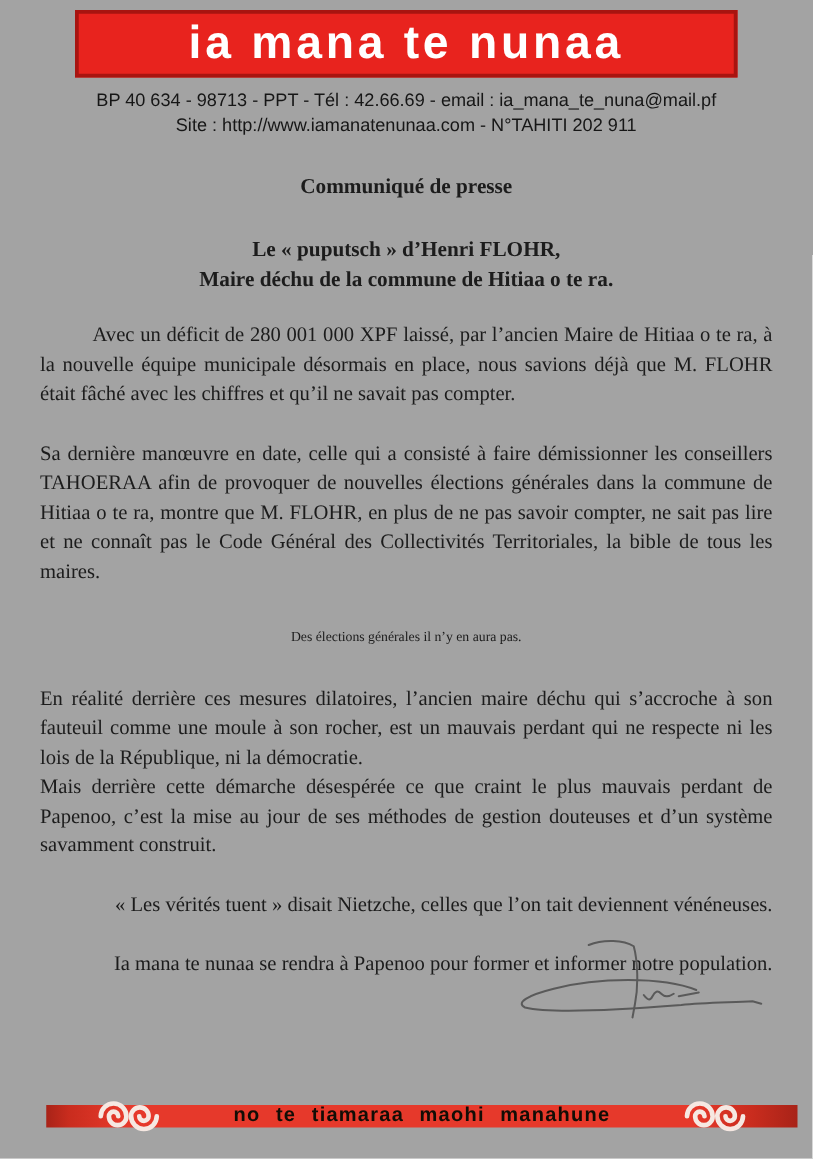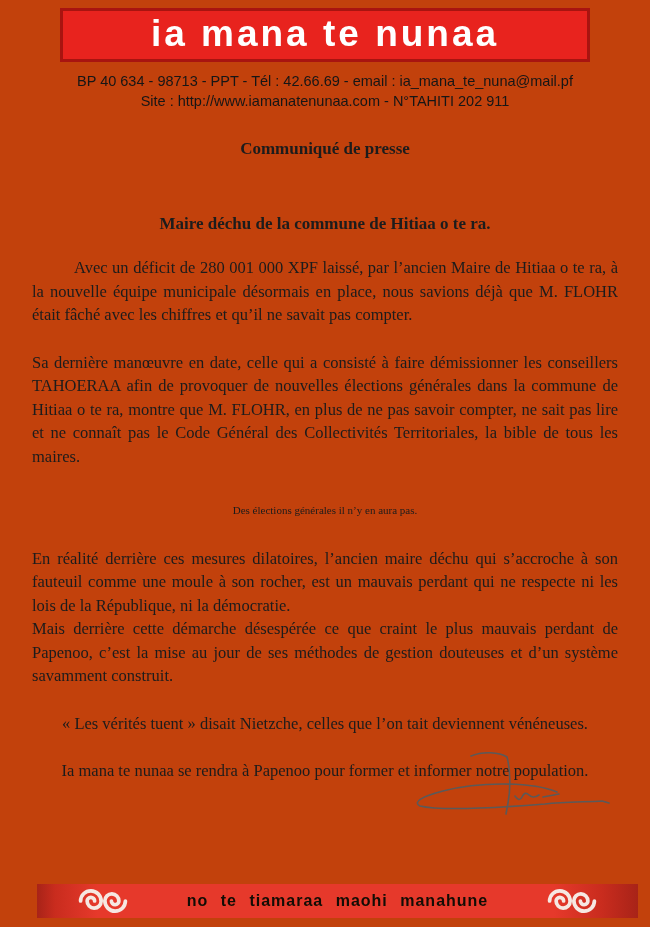--- a/index.html
+++ b/index.html
@@ -9,21 +9,21 @@
     --footer-edge:#a82318;
     --ink:#1c1c1c;
     --motif:#f6e8e2;
     --pen:#5a5a5a;
   }
   *{margin:0;padding:0;box-sizing:border-box;}
   html,body{background:#ffffff;}
   .page{
     position:relative;
     width:650px;height:927px;
-    background:#c2410c;
+    background:#a3a3a3;
     overflow:hidden;
     font-family:"Liberation Serif", serif;
     color:var(--ink);
   }
   
   .logo-banner{
     margin:8px auto 0 auto;
     width:530px;height:54px;
     background:var(--banner-red);
     border:3px solid var(--banner-border);
@@ -68,40 +68,40 @@
   }
   .p-first{margin-top:21px;text-indent:42px;}
   .p-gap{margin-top:24px;}
   .p-tight{margin-top:0;}
   .centered-line{
     margin-top:31px;
     text-align:center;
     font-size:11px;
     line-height:23.5px;
   }
-  .single-line{text-align:center;}
+  .single-line{text-align:right;}
   
   .signature-graphic{
     position:absolute;
     left:405px;top:748px;
     width:210px;height:70px;
   }
   .sig-block{
     position:absolute;
     right:30px;top:826px;
     text-align:right;
     font-weight:bold;
     font-size:16.5px;
     line-height:27px;
   }
   
   .footer-banner{
     position:absolute;
     left:37px;top:884px;
-    width:601px;height:34px;
+    width:601px;height:18px;
     background:linear-gradient(90deg,
       var(--footer-edge) 0%, #c92c1e 3%, var(--footer-red) 10%,
       var(--footer-red) 86%, #c92c1e 94%, var(--footer-edge) 100%);
     display:flex;align-items:center;justify-content:space-between;
     padding:0 38px;
   }
   .footer-slogan{
     font-family:"Liberation Sans", sans-serif;
     font-weight:bold;
     font-size:16px;
@@ -125,21 +125,21 @@
     <div class="contact">
       <div>BP 40 634 - 98713 - PPT - Tél : 42.66.69 - email : ia_mana_te_nuna@mail.pf</div>
       <div>Site : http://www.iamanatenunaa.com - N°TAHITI 202 911</div>
     </div>
   </header>
 
   <main>
     <p class="kicker">Communiqué de presse</p>
 
     <h1 class="doc-title">
-      <br>
+      <span>Le « puputsch » d’Henri FLOHR,</span><br>
       <span>Maire déchu de la commune de Hitiaa o te ra.</span>
     </h1>
 
     <p class="body-text p-first">Avec un déficit de 280 001 000 XPF laissé, par l’ancien Maire de Hitiaa o te ra, à la nouvelle équipe municipale désormais en place, nous savions déjà que M. FLOHR était fâché avec les chiffres et qu’il ne savait pas compter.</p>
 
     <p class="body-text p-gap">Sa dernière manœuvre en date, celle qui a consisté à faire démissionner les conseillers TAHOERAA afin de provoquer de nouvelles élections générales dans la commune de Hitiaa o te ra, montre que M. FLOHR, en plus de ne pas savoir compter, ne sait pas lire et ne connaît pas le Code Général des Collectivités Territoriales, la bible de tous les maires.</p>
 
     <p class="centered-line">Des élections générales il n’y en aura pas.</p>
 
     <p class="body-text p-gap">En réalité derrière ces mesures dilatoires, l’ancien maire déchu qui s’accroche à son fauteuil comme une moule à son rocher, est un mauvais perdant qui ne respecte ni les lois de la République, ni la démocratie.</p>

